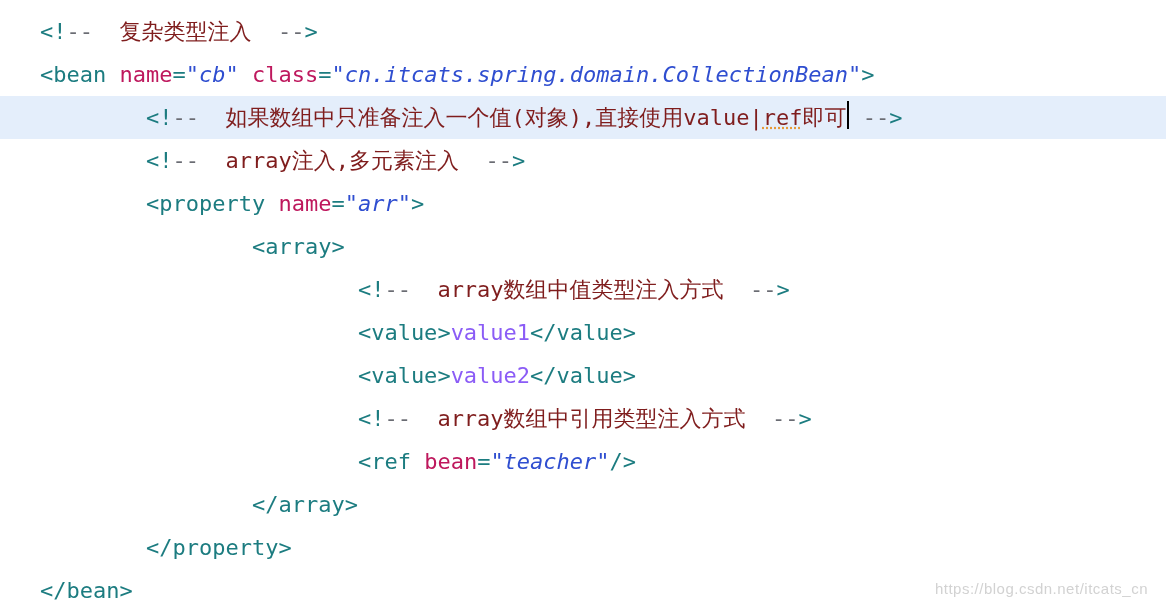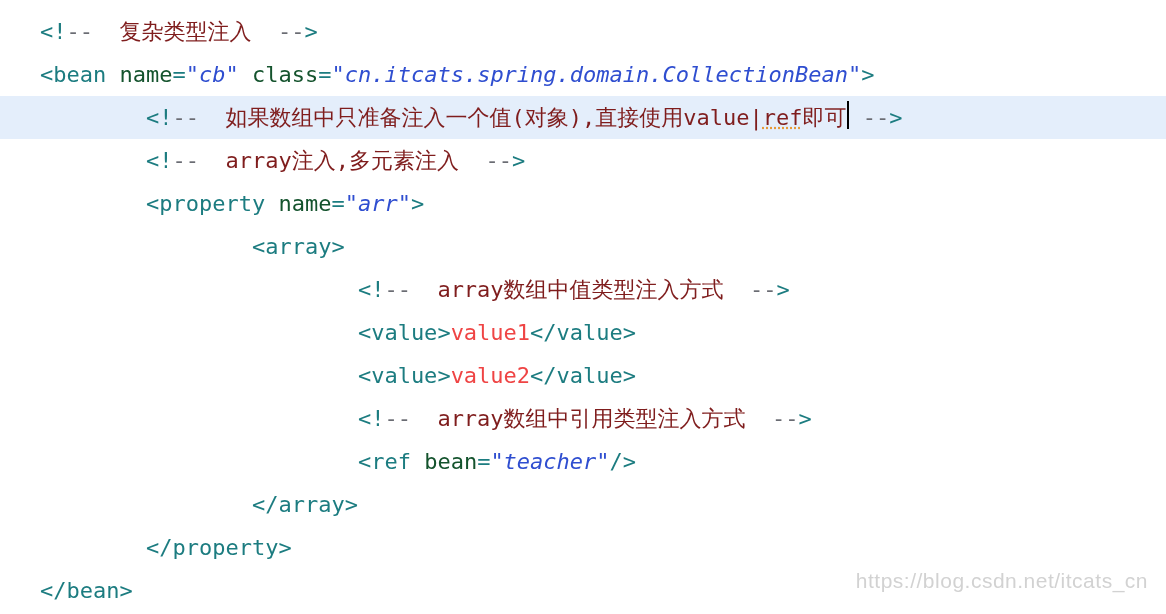--- a/index.html
+++ b/index.html
@@ -21,41 +21,41 @@
   .line { display: block; }
   .highlight {
     background: #e4eefb;
     margin-left: -40px;
     padding-left: 40px;
     width: 1166px;
     position: relative;
   }
   .punct   { color: #1c7c80; }   
   .tag     { color: #1c7c80; }   
-  .attr    { color: #14532d; }   
+  .attr    { color: #be185d; }   
   .str     { color: #2f4ed0; font-style: italic; } 
   .comment { color: #7f1d1d; }   
   .cmtdash { color: #6a6c73; letter-spacing: 0; }
-  .txt     { color: #ef4444; }   
+  .txt     { color: #8b5cf6; }   
   .underline { text-decoration: underline; text-decoration-color: #e59a3a; text-decoration-style: dotted; }
   .cursor {
     display: inline-block;
     width: 2px;
     height: 28px;
     background: #000;
     vertical-align: -4px;
     margin-left: 1px;
   }
   .watermark {
     position: absolute;
     right: 18px;
-    bottom: 12px;
+    bottom: 4px;
     color: #d2d2d2;
     font-family: Arial, sans-serif;
-    font-size: 21px;
+    font-size: 15px;
     letter-spacing: 0.5px;
   }
 </style>
 </head>
 <body>
 
 <div class="code" id="code-root"><span class="line"><span class="punct">&lt;!</span><span class="cmtdash">--</span><span class="comment">  复杂类型注入  </span><span class="cmtdash">--</span><span class="punct">&gt;</span></span><span class="line"><span class="punct">&lt;</span><span class="tag">bean</span> <span class="attr">name</span><span class="punct">=</span><span class="str">"cb"</span> <span class="attr">class</span><span class="punct">=</span><span class="str">"cn.itcats.spring.domain.CollectionBean"</span><span class="punct">&gt;</span></span><span class="line highlight">        <span class="punct">&lt;!</span><span class="cmtdash">--</span><span class="comment">  如果数组中只准备注入一个值(对象),直接使用value|</span><span class="comment underline">ref</span><span class="comment">即可</span><span class="cursor"></span><span class="comment"> </span><span class="cmtdash">--</span><span class="punct">&gt;</span></span><span class="line">        <span class="punct">&lt;!</span><span class="cmtdash">--</span><span class="comment">  array注入,多元素注入  </span><span class="cmtdash">--</span><span class="punct">&gt;</span></span><span class="line">        <span class="punct">&lt;</span><span class="tag">property</span> <span class="attr">name</span><span class="punct">=</span><span class="str">"arr"</span><span class="punct">&gt;</span></span><span class="line">                <span class="punct">&lt;</span><span class="tag">array</span><span class="punct">&gt;</span></span><span class="line">                        <span class="punct">&lt;!</span><span class="cmtdash">--</span><span class="comment">  array数组中值类型注入方式  </span><span class="cmtdash">--</span><span class="punct">&gt;</span></span><span class="line">                        <span class="punct">&lt;</span><span class="tag">value</span><span class="punct">&gt;</span><span class="txt">value1</span><span class="punct">&lt;/</span><span class="tag">value</span><span class="punct">&gt;</span></span><span class="line">                        <span class="punct">&lt;</span><span class="tag">value</span><span class="punct">&gt;</span><span class="txt">value2</span><span class="punct">&lt;/</span><span class="tag">value</span><span class="punct">&gt;</span></span><span class="line">                        <span class="punct">&lt;!</span><span class="cmtdash">--</span><span class="comment">  array数组中引用类型注入方式  </span><span class="cmtdash">--</span><span class="punct">&gt;</span></span><span class="line">                        <span class="punct">&lt;</span><span class="tag">ref</span> <span class="attr">bean</span><span class="punct">=</span><span class="str">"teacher"</span><span class="punct">/&gt;</span></span><span class="line">                <span class="punct">&lt;/</span><span class="tag">array</span><span class="punct">&gt;</span></span><span class="line">        <span class="punct">&lt;/</span><span class="tag">property</span><span class="punct">&gt;</span></span><span class="line"><span class="punct">&lt;/</span><span class="tag">bean</span><span class="punct">&gt;</span></span></div>
 <div class="watermark">https://blog.csdn.net/itcats_cn</div>
 
 </body></html>

